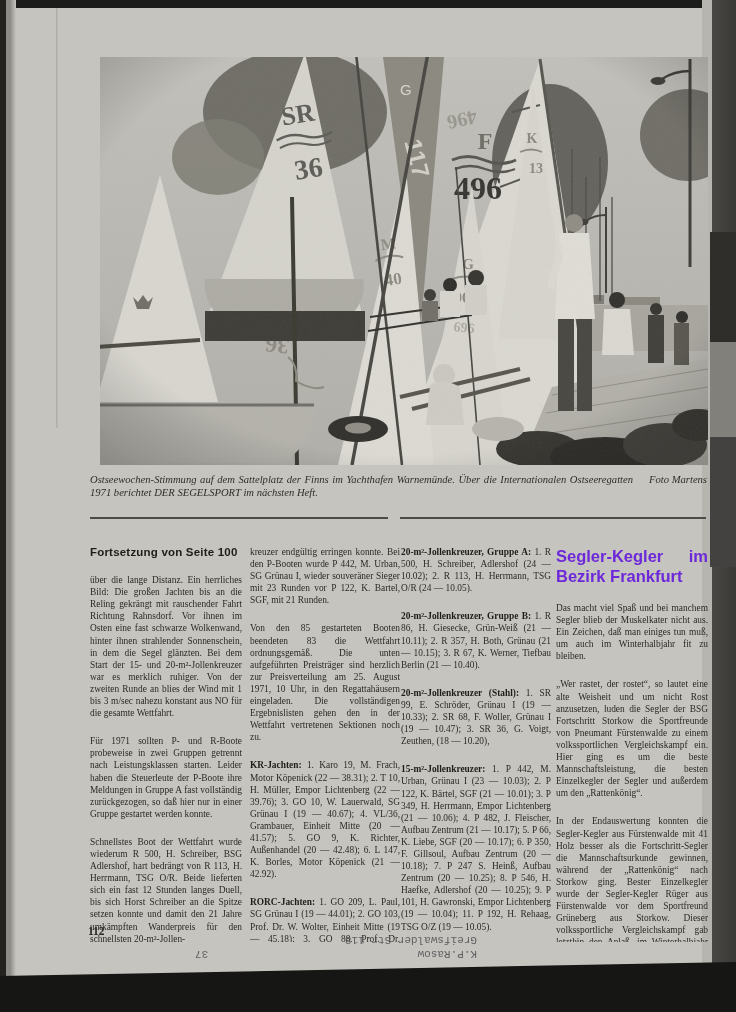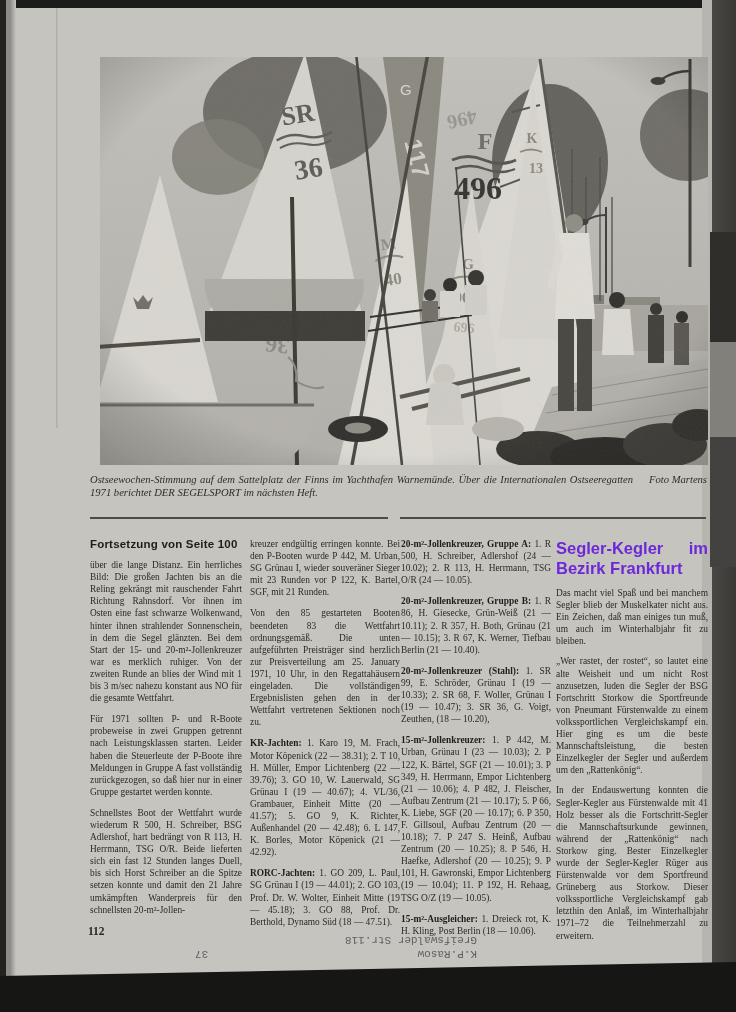--- a/index.html
+++ b/index.html
@@ -26,21 +26,21 @@
   
   .caption{position:absolute;left:90px;top:473px;width:617px;font-style:italic;
            font-size:10.6px;line-height:13px;color:#2e2d29;text-align:justify;}
   .caption .credit{float:right;margin-left:16px;}
   .rule{position:absolute;top:517px;height:2px;background:#4c4b47;}
   .rule.r1{left:90px;width:298px;}
   .rule.r2{left:400px;width:306px;}
   
   .col{position:absolute;top:530px;height:412px;overflow:hidden;color:#2b2a26;
        font-size:9.4px;line-height:12.1px;text-align:justify;}
-  .col p{margin:8px 0 9px 0;}
+  .col p{margin:16px 0 9px 0;}
   .col .lead{font-weight:bold;color:#1e1d1a;}
   #col1{left:90px;width:152px;}
   #col2{left:250px;width:150px;}
   #col3{left:401px;width:150px;}
   #col4{left:556px;width:152px;}
   .conthead{font-family:"Liberation Sans",sans-serif;font-weight:bold;font-size:11.5px;
             color:#1e1d1a;margin:0 0 10px 0;letter-spacing:.2px;}
   .headline{font-family:"Liberation Sans",sans-serif;font-weight:bold;font-size:16.5px;
             line-height:20px;color:#6d28d9;margin:0 0 12px 0;}
   .sig{text-align:right;margin-top:2px;}
@@ -242,21 +242,21 @@
 
   <div class="col" id="col1">
     <p class="conthead">Fortsetzung von Seite 100</p>
     <p>über die lange Distanz. Ein herrliches Bild: Die großen Jachten bis an die Reling gekrängt mit rauschender Fahrt Richtung Rahnsdorf. Vor ihnen im Osten eine fast schwarze Wolkenwand, hinter ihnen strahlender Sonnenschein, in dem die Segel glänzten. Bei dem Start der 15- und 20-m²-Jollenkreuzer war es merklich ruhiger. Von der zweiten Runde an blies der Wind mit 1 bis 3 m/sec nahezu konstant aus NO für die gesamte Wettfahrt.</p>
     <p>Für 1971 sollten P- und R-Boote probeweise in zwei Gruppen getrennt nach Leistungsklassen starten. Leider haben die Steuerleute der P-Boote ihre Meldungen in Gruppe A fast vollständig zurückgezogen, so daß hier nur in einer Gruppe gestartet werden konnte.</p>
     <p>Schnellstes Boot der Wettfahrt wurde wiederum R 500, H. Schreiber, BSG Adlershof, hart bedrängt von R 113, H. Herrmann, TSG O/R. Beide lieferten sich ein fast 12 Stunden langes Duell, bis sich Horst Schreiber an die Spitze setzen konnte und damit den 21 Jahre umkämpften Wanderpreis für den schnellsten 20-m²-Jollen-</p>
   </div>
 
   <div class="col" id="col2">
     <p>kreuzer endgültig erringen konnte. Bei den P-Booten wurde P 442, M. Urban, SG Grünau I, wieder souveräner Sieger mit 23 Runden vor P 122, K. Bartel, SGF, mit 21 Runden.</p>
-    <p>Von den 85 gestarteten Booten beendeten 83 die Wettfahrt ordnungsgemäß. Die unten aufgeführten Preisträger sind herzlich zur Preisverteilung am 25. January 1971, 10 Uhr, in den Regattahäusern eingeladen. Die vollständigen Ergebnislisten gehen den in der Wettfahrt vertretenen Sektionen noch zu.</p>
+    <p>Von den 85 gestarteten Booten beendeten 83 die Wettfahrt ordnungsgemäß. Die unten aufgeführten Preisträger sind herzlich zur Preisverteilung am 25. August 1971, 10 Uhr, in den Regattahäusern eingeladen. Die vollständigen Ergebnislisten gehen den in der Wettfahrt vertretenen Sektionen noch zu.</p>
     <p><span class="lead">KR-Jachten:</span><span> 1. Karo 19, M. Frach, Motor Köpenick (22 — 38.31); 2. T 10, H. Müller, Empor Lichtenberg (22 — 39.76); 3. GO 10, W. Lauerwald, SG Grünau I (19 — 40.67); 4. VL/36, Grambauer, Einheit Mitte (20 — 41.57); 5. GO 9, K. Richter, Außenhandel (20 — 42.48); 6. L 147, K. Borles, Motor Köpenick (21 — 42.92).</span></p>
     <p><span class="lead">RORC-Jachten:</span><span> 1. GO 209, L. Paul, SG Grünau I (19 — 44.01); 2. GO 103, Prof. Dr. W. Wolter, Einheit Mitte (19 — 45.18); 3. GO 88, Prof. Dr. Berthold, Dynamo Süd (18 — 47.51).</span></p>
   </div>
 
   <div class="col" id="col3">
     <p><span class="lead">20-m²-Jollenkreuzer, Gruppe A:</span><span> 1. R 500, H. Schreiber, Adlershof (24 — 10.02); 2. R 113, H. Herrmann, TSG O/R (24 — 10.05).</span></p>
     <p><span class="lead">20-m²-Jollenkreuzer, Gruppe B:</span><span> 1. R 86, H. Giesecke, Grün-Weiß (21 — 10.11); 2. R 357, H. Both, Grünau (21 — 10.15); 3. R 67, K. Werner, Tiefbau Berlin (21 — 10.40).</span></p>
     <p><span class="lead">20-m²-Jollenkreuzer (Stahl):</span><span> 1. SR 99, E. Schröder, Grünau I (19 — 10.33); 2. SR 68, F. Woller, Grünau I (19 — 10.47); 3. SR 36, G. Voigt, Zeuthen, (18 — 10.20),</span></p>
     <p><span class="lead">15-m²-Jollenkreuzer:</span><span> 1. P 442, M. Urban, Grünau I (23 — 10.03); 2. P 122, K. Bärtel, SGF (21 — 10.01); 3. P 349, H. Herrmann, Empor Lichtenberg (21 — 10.06); 4. P 482, J. Fleischer, Aufbau Zentrum (21 — 10.17); 5. P 66, K. Liebe, SGF (20 — 10.17); 6. P 350, F. Gillsoul, Aufbau Zentrum (20 — 10.18); 7. P 247 S. Heinß, Aufbau Zentrum (20 — 10.25); 8. P 546, H. Haefke, Adlershof (20 — 10.25); 9. P 101, H. Gawronski, Empor Lichtenberg (19 — 10.04); 11. P 192, H. Rehaag, TSG O/Z (19 — 10.05).</span></p>
     <p style="margin-bottom:2px;"><span class="lead">15-m²-Ausgleicher:</span><span> 1. Dreieck rot, K. H. Kling, Post Berlin (18 — 10.06).</span></p>

